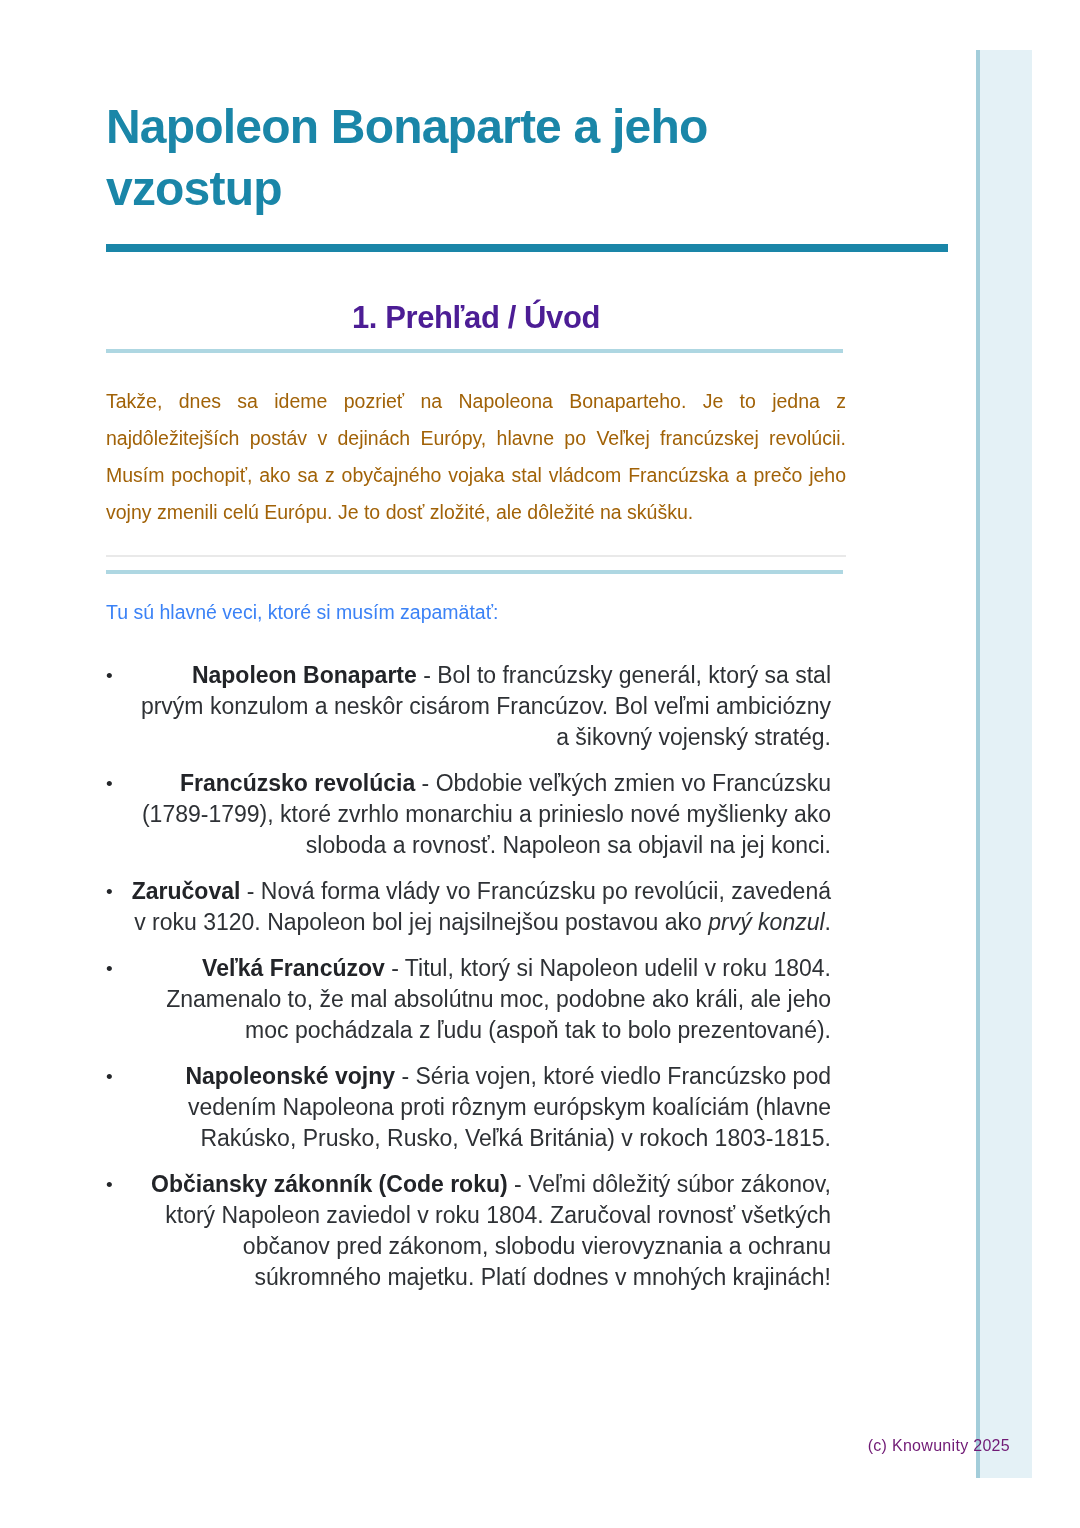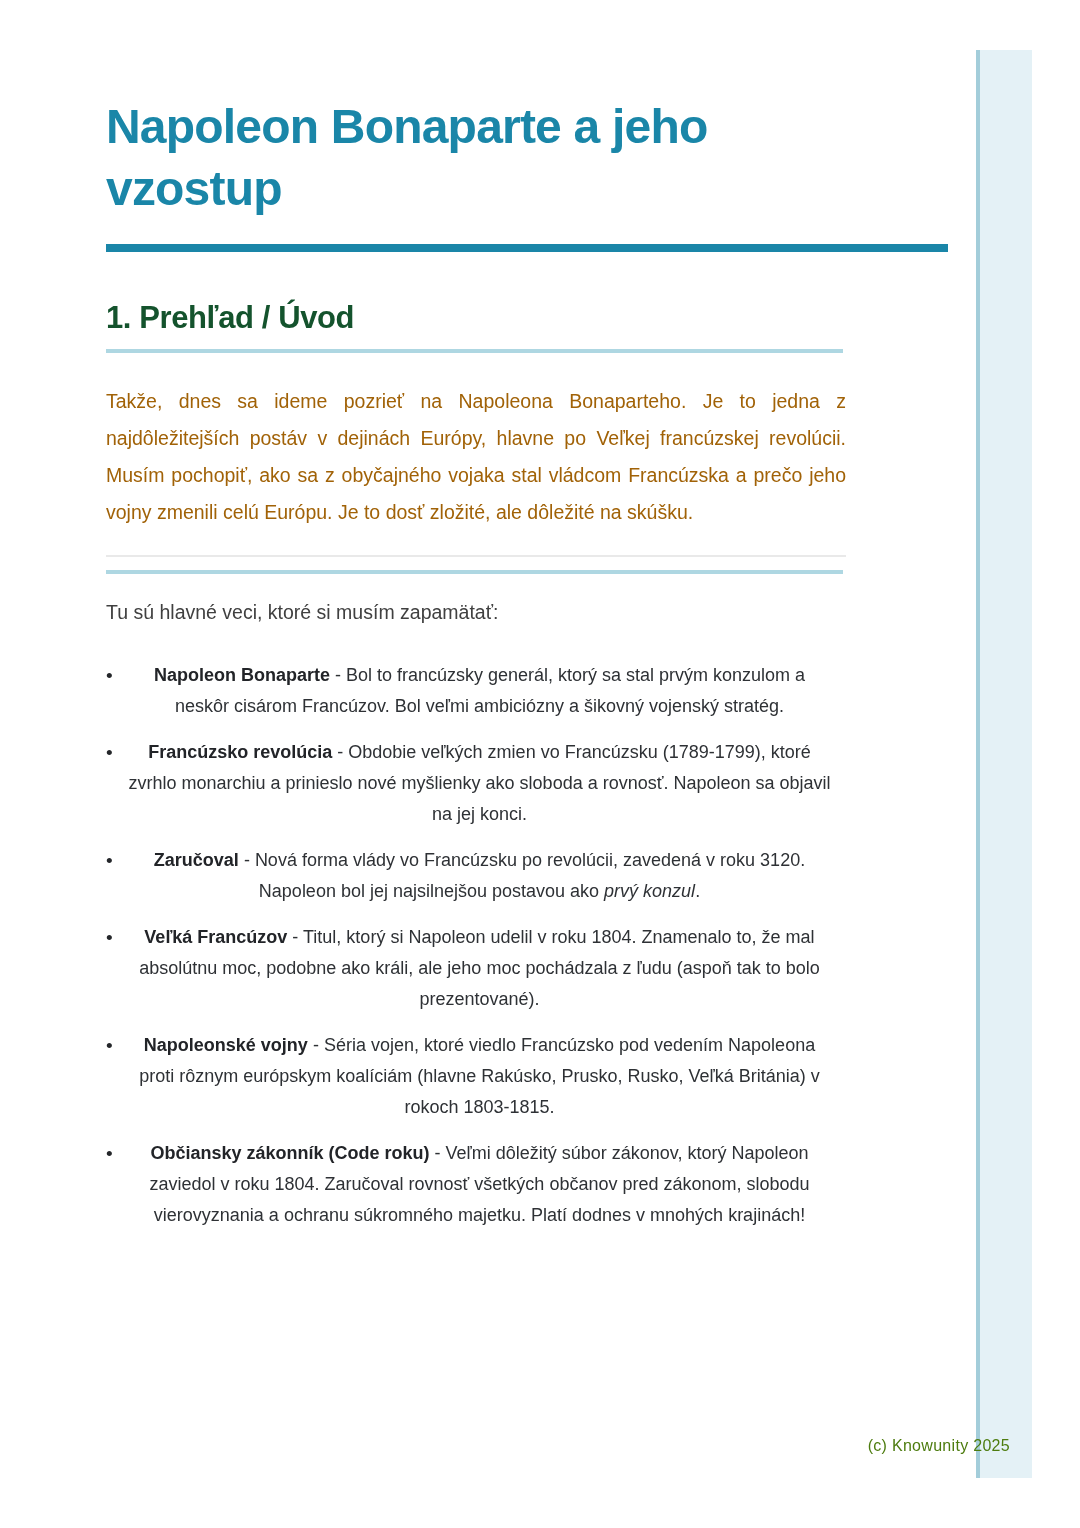--- a/index.html
+++ b/index.html
@@ -30,69 +30,70 @@
   }
   .title-rule {
     margin-top:24px;
     width:842px; height:8px;
     background:#1a86a8;
   }
 
   h2.section-heading {
     font-size:31px; line-height:37px;
     font-weight:700; letter-spacing:-0.4px;
-    color:#14532d;
+    color:#4c1d95;
+    text-align:center;
   }
   .heading-1 { margin-top:47px; }
   .heading-2 { margin-top:50px; }
   .heading-underline {
     margin-top:13px;
     width:737px; height:4px;
     background:#aed7e2;
   }
 
   p.body-par {
     margin-top:30px;
     font-size:19.5px; line-height:37px;
     color:#a16207;
     text-align:justify;
   }
   p.intro-par {
     margin-top:26px;
     font-size:19.5px; line-height:24px;
-    color:#404040;
+    color:#3b82f6;
     text-align:left;
   }
 
   .section-divider {
     margin-top:24px;
     width:740px; height:2px;
     background:#e9e9e9;
   }
 
   ul.terms-list { margin-top:36px; list-style:none; }
   ul.terms-list li { display:flex; margin-bottom:15px; }
   .bullet {
     flex:none; width:22px;
     font-size:19px; line-height:31px;
     color:#24262a;
   }
   .li-text {
     width:703px;
-    font-size:18px; line-height:31px;
+    font-size:23px; line-height:31px;
     color:#2e3135;
-    text-align:center;
+    text-align:right;
   }
   .li-text strong { font-weight:700; color:#222428; }
   .li-text em { font-style:italic; }
 
   .footer-credit {
     position:absolute; top:1437px; right:70px;
     font-size:16px; letter-spacing:0.3px;
-    color:#4d7c0f;
+    color:#701a75;
     z-index:2;
   }
 </style>
 </head>
 <body>
 
 <div class="page">
 
   <div class="side-stripe"></div>
 

